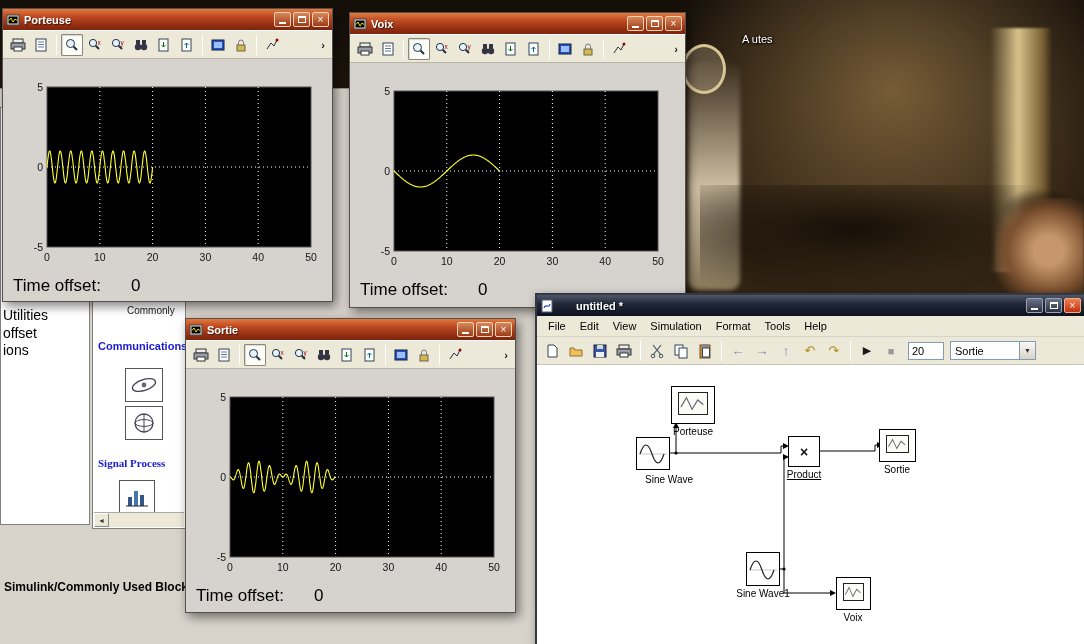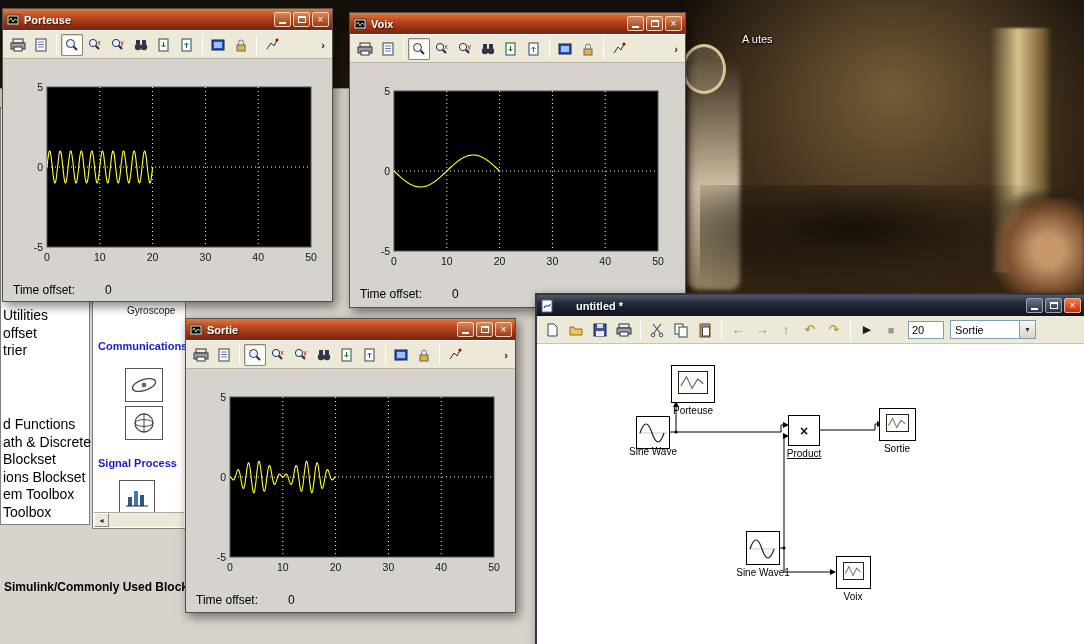--- a/index.html
+++ b/index.html
@@ -26,21 +26,21 @@
   .lib-panel{position:absolute;background:#fff;border:1px solid #808080;}
   #lib-left{left:0;top:18px;width:90px;height:418px;}
   #lib-center{left:92px;top:18px;width:94px;height:422px;}
   .tree-group{position:absolute;left:2px;}
   .tree-item{font-size:14px;line-height:17.6px;color:#000;white-space:nowrap;}
   #tree-group1{top:199px;}
   #tree-group2{top:308px;}
   .lib-partial{position:absolute;left:34px;top:197px;font-size:10px;color:#222;white-space:nowrap;}
   .lib-section{position:absolute;color:#1a1ad4;font-weight:bold;font-size:11px;white-space:nowrap;}
   #lib-sec1{left:5px;top:232px;}
-  #lib-sec2{left:5px;top:349px;}
+  #lib-sec2{left:5px;top:349px;font-family:Liberation Serif, serif;}
   .lib-block{position:absolute;width:38px;height:34px;border:1px solid #555;background:#fff;display:flex;align-items:center;justify-content:center;}
   #lib-blk1{left:32px;top:260px;}
   #lib-blk2{left:32px;top:298px;}
   #lib-blk3{left:26px;top:372px;width:36px;}
   .hscroll{position:absolute;left:1px;right:1px;bottom:1px;height:15px;background:#ece9d8;border-top:1px solid #aaa;display:flex;align-items:center;}
   .hscroll .sbtn{width:15px;height:14px;background:#ece9d8;border:1px solid #fff;border-right-color:#888;border-bottom-color:#888;font-size:7px;color:#333;display:flex;align-items:center;justify-content:center;}
   #lib-selection{position:absolute;left:4px;top:491px;font-size:12px;font-weight:bold;color:#000;white-space:nowrap;}
 
   
   .window{position:absolute;border:1px solid #55504a;background:#d6d3ce;box-shadow:3px 4px 10px rgba(0,0,0,.5);display:flex;flex-direction:column;}
@@ -61,21 +61,21 @@
   .scope-toolbar{height:29px;background:#ece9d8;border-bottom:1px solid #b8b4a8;border-top:1px solid #fff;
     display:flex;align-items:center;padding:0 4px;gap:1px;flex:0 0 auto;}
   .tbtn{width:22px;height:22px;display:flex;align-items:center;justify-content:center;border:1px solid transparent;border-radius:1px;}
   .tbtn.active{border:1px solid #8a867a;background:#fdfdf8;box-shadow:inset 1px 1px 1px rgba(0,0,0,.15);}
   .tsep{width:1px;height:20px;background:#b0aca0;border-right:1px solid #fff;margin:0 3px;}
   .tb-overflow{margin-left:auto;font-size:11px;color:#222;padding:0 3px;font-weight:bold;}
   .scope-client{position:relative;flex:1;background:#d6d3ce;margin:0 2px 2px 2px;}
   .chart-host{position:absolute;left:10px;top:22px;}
   .chart-host svg{display:block;}
   .chart-host text{font-family:"Liberation Sans",sans-serif;font-size:10.5px;fill:#151515;}
-  .timeoffset{position:absolute;left:8px;top:224px;font-size:12px;color:#000;}
+  .timeoffset{position:absolute;left:8px;top:217px;font-size:17px;color:#000;}
   .to-value{margin-left:30px;}
 
   
   #win-untitled{left:535px;top:293px;width:551px;height:360px;z-index:6;border:2px solid #343842;background:#ece9d8;}
   .menubar{height:21px;background:#ece9d8;display:flex;align-items:center;padding-left:4px;border-bottom:1px solid #d8d4c8;flex:0 0 auto;}
   .menu-item{font-size:11px;color:#000;padding:3px 7px;}
   .model-toolbar{height:28px;background:#ece9d8;display:flex;align-items:center;padding:0 4px;gap:2px;border-bottom:1px solid #c8c4b8;flex:0 0 auto;}
   .mtbtn{width:22px;height:22px;display:flex;align-items:center;justify-content:center;}
   .navarrow{color:#7788aa;font-weight:bold;font-size:13px;}
   .uglyph{color:#b09020;font-size:13px;}
@@ -108,33 +108,25 @@
     <div class="wp wp-face"></div>
   </div>
 
   <div id="desktop-icon-label">A utes</div>
 
   <div id="library">
     <div class="lib-panel" id="lib-left">
       <div class="tree-group" id="tree-group1">
         <div class="tree-item">Utilities</div>
         <div class="tree-item">offset</div>
-        <div class="tree-item">trier</div>
-      </div>
-      <div class="tree-group" id="tree-group2">
-        <div class="tree-item">d Functions</div>
-        <div class="tree-item">ath &amp; Discrete</div>
-        <div class="tree-item">Blockset</div>
-        <div class="tree-item">ions Blockset</div>
-        <div class="tree-item">em Toolbox</div>
-        <div class="tree-item">Toolbox</div>
+        <div class="tree-item">ions</div>
       </div>
     </div>
     <div class="lib-panel" id="lib-center">
-      <div class="lib-partial">Gyroscope</div>
+      <div class="lib-partial">Commonly</div>
       <div class="lib-section" id="lib-sec1">Communications</div>
       <div class="lib-block" id="lib-blk1">
         <svg width="30" height="24" viewBox="0 0 30 24">
           <ellipse cx="15" cy="12" rx="12" ry="5.5" fill="none" stroke="#445" stroke-width="1.3" transform="rotate(-18 15 12)"></ellipse>
           <circle cx="15" cy="12" r="2.4" fill="#667"></circle>
         </svg>
       </div>
       <div class="lib-block" id="lib-blk2">
         <svg width="26" height="24" viewBox="0 0 26 24">
           <circle cx="13" cy="12" r="9" fill="none" stroke="#445" stroke-width="1.3"></circle>
@@ -170,20 +162,29 @@
       <span class="winbtns">
         <span class="winbtn dark">
             <span class="glyph-min"></span>
           </span>
         <span class="winbtn dark">
             <span class="glyph-max"></span>
           </span>
         <span class="winbtn close-red">×</span>
       </span>
     </div>
+    <div class="menubar">
+      <span class="menu-item">File</span>
+      <span class="menu-item">Edit</span>
+      <span class="menu-item">View</span>
+      <span class="menu-item">Simulation</span>
+      <span class="menu-item">Format</span>
+      <span class="menu-item">Tools</span>
+      <span class="menu-item">Help</span>
+    </div>
     <div class="model-toolbar">
       <span class="mtbtn">
         <svg width="16" height="16" viewBox="0 0 16 16">
             <path d="M4,2 h6 l3,3 v9 h-9 z" fill="#fff" stroke="#345"></path>
           </svg>
         </span>
       <span class="mtbtn">
         <svg width="16" height="16" viewBox="0 0 16 16">
             <path d="M2,5 h4 l1,2 h7 v6 h-12 z" fill="#f2c060" stroke="#906f20"></path>
           </svg>
@@ -272,21 +273,21 @@
         <polyline points="283,86 338,86 338,80 340,80" fill="none" stroke="#000"></polyline>
         <path d="M340,77 L346,80 L340,83 Z" fill="#000"></path>
       </svg>
 
       <div class="blk" style="left:99px;top:72px;width:34px;height:33px;">
         <svg width="32" height="31" viewBox="0 0 32 31">
           <line x1="2" y1="16" x2="30" y2="16" stroke="#aaa" stroke-width="0.6"></line>
           <path d="M3,16 C7,4 11,4 15,16 C19,28 23,28 27,16" stroke="#222" fill="none" stroke-width="1.2"></path>
         </svg>
       </div>
-      <div class="blk-label" style="left:76px;top:102px;width:80px;">Sine Wave</div>
+      <div class="blk-label" style="left:76px;top:109px;width:80px;text-align:right;">Sine Wave</div>
 
       <div class="blk" style="left:134px;top:21px;width:44px;height:38px;">
         <span class="scr">
           <svg viewBox="0 0 30 18" preserveAspectRatio="none">
               <polyline points="2,12 8,4 14,14 20,6 26,10" fill="none" stroke="#667" stroke-width="1.2"></polyline>
             </svg>
         </span>
       </div>
       <div class="blk-label" style="left:116px;top:61px;width:80px;">Porteuse</div>
 

